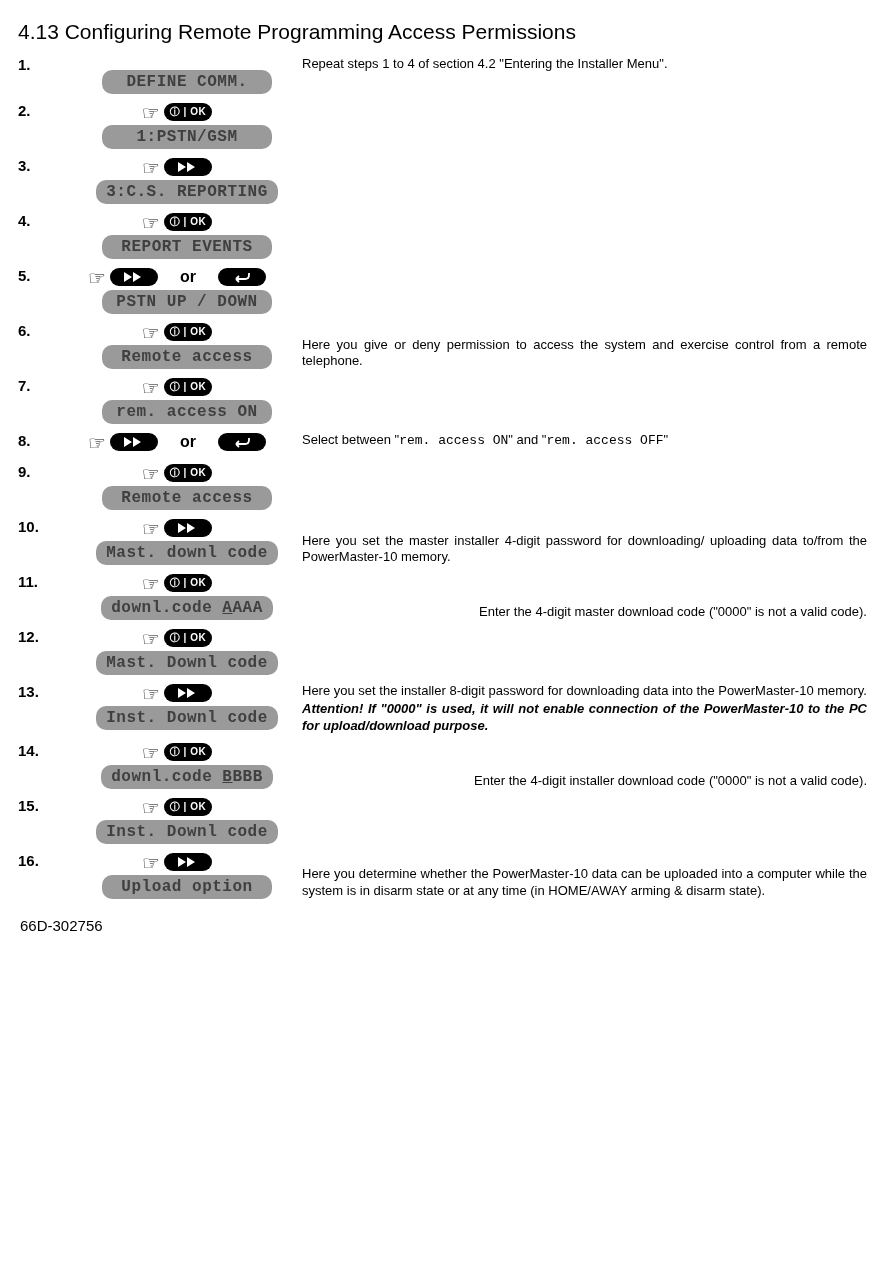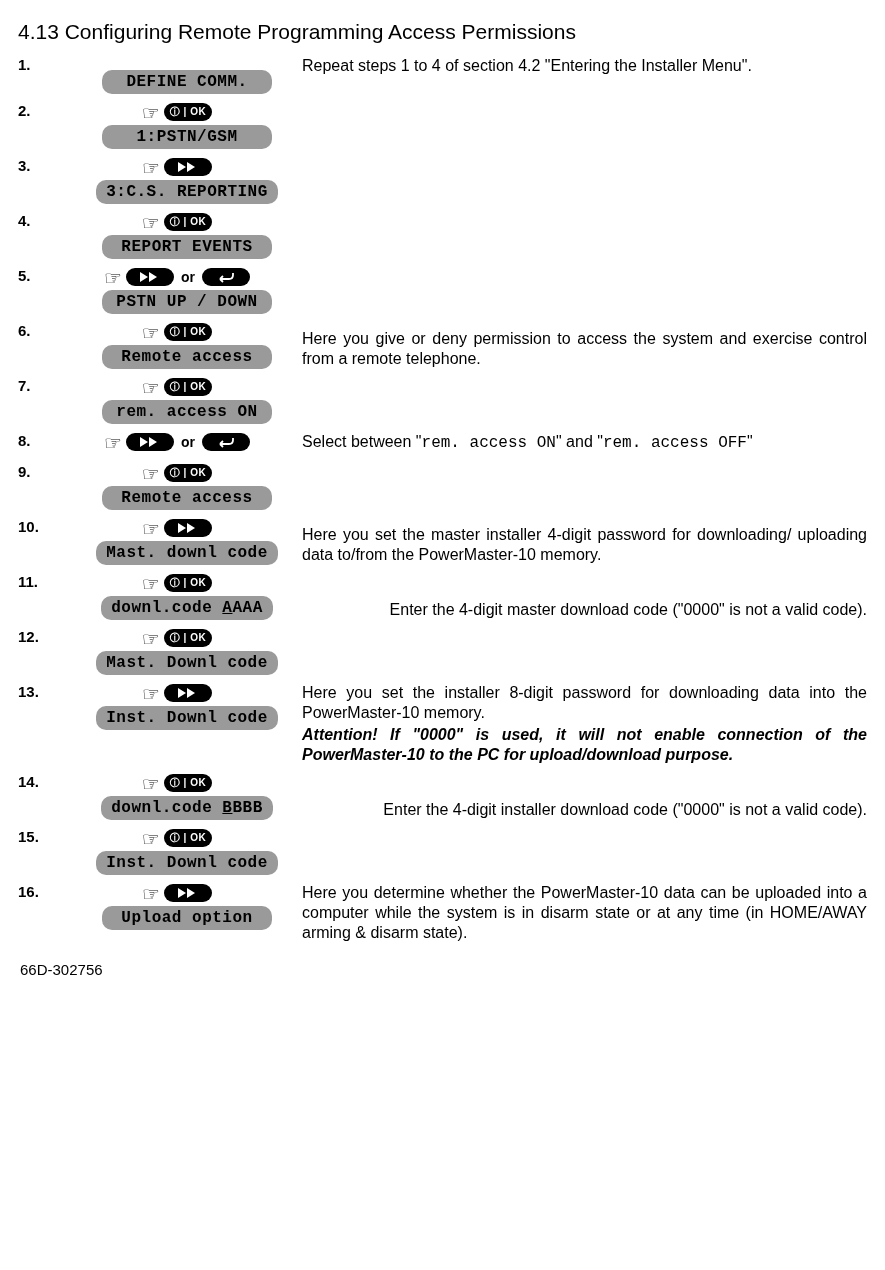--- a/index.html
+++ b/index.html
@@ -29,31 +29,31 @@
     width: 34px;
     font-weight: bold;
     font-size: 15px;
     padding-top: 8px;
   }
   td.ui {
     width: 250px;
     text-align: center;
   }
   td.desc {
-    font-size: 16px;
+    font-size: 13px;
     line-height: 1.25;
     text-align: justify;
     padding-left: 10px;
     padding-top: 6px;
   }
   .just { text-align: justify; }
   .lcd {
     display: inline-block;
     background: #9a9a9a;
-    color: #000000;
+    color: #404040;
     font-family: "Courier New", monospace;
     font-size: 16px;
     font-weight: bold;
     padding: 3px 10px;
     border-radius: 10px;
     min-width: 150px;
     letter-spacing: 0.5px;
     white-space: pre;
     margin-left: 20px;
   }
@@ -85,22 +85,22 @@
   }
   .btn.ok::before {
     content: "ⓘ | OK";
     letter-spacing: 0.5px;
     font-size: 10px;
   }
   .btn.ff svg { width: 20px; height: 10px; }
   .btn.back svg { width: 18px; height: 12px; }
   .or {
     font-weight: bold;
-    font-size: 14px;
-    margin: 0 3px;
+    font-size: 16px;
+    margin: 0 18px;
   }
   .mono { font-family: "Courier New", monospace; }
   .ital { font-style: italic; font-weight: bold; }
   .footer {
     display: flex;
     justify-content: flex-start;
     font-size: 15px;
     margin-top: 14px;
     padding: 0 2px 8px 2px;
   }

